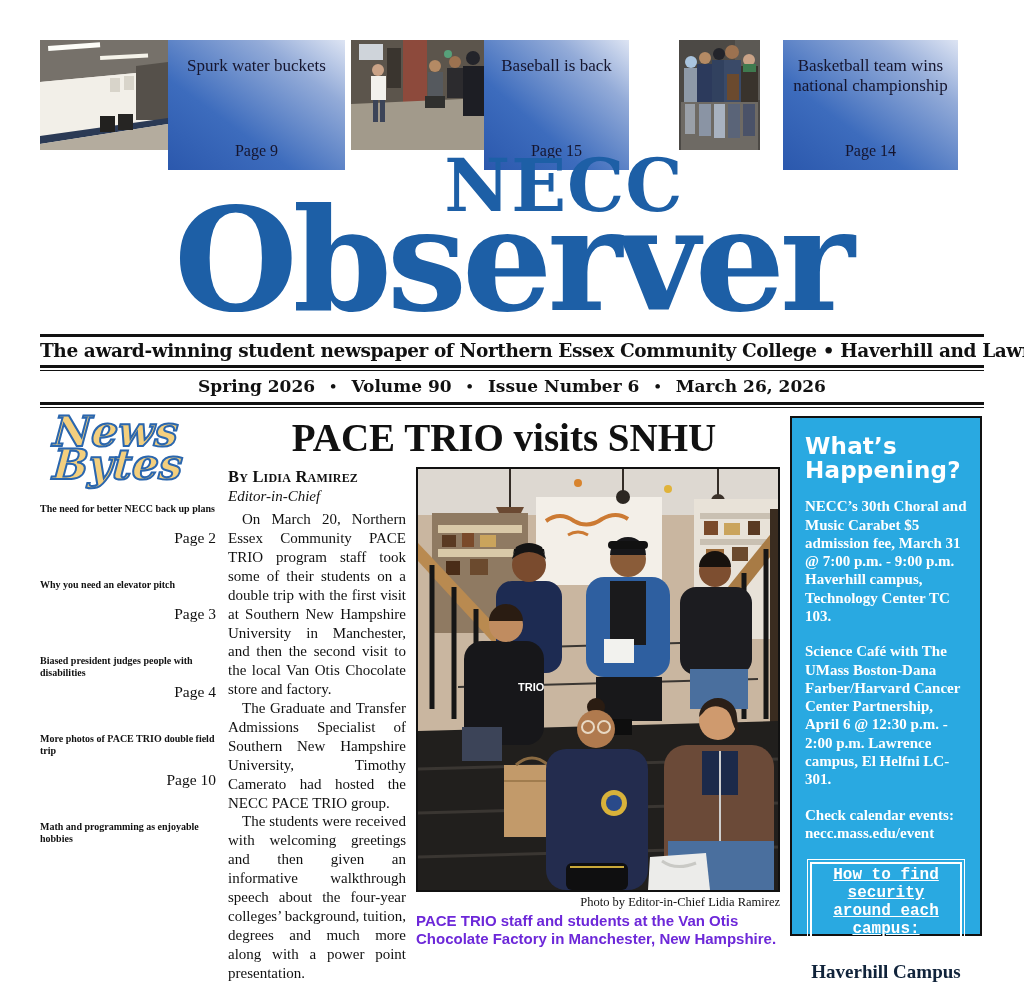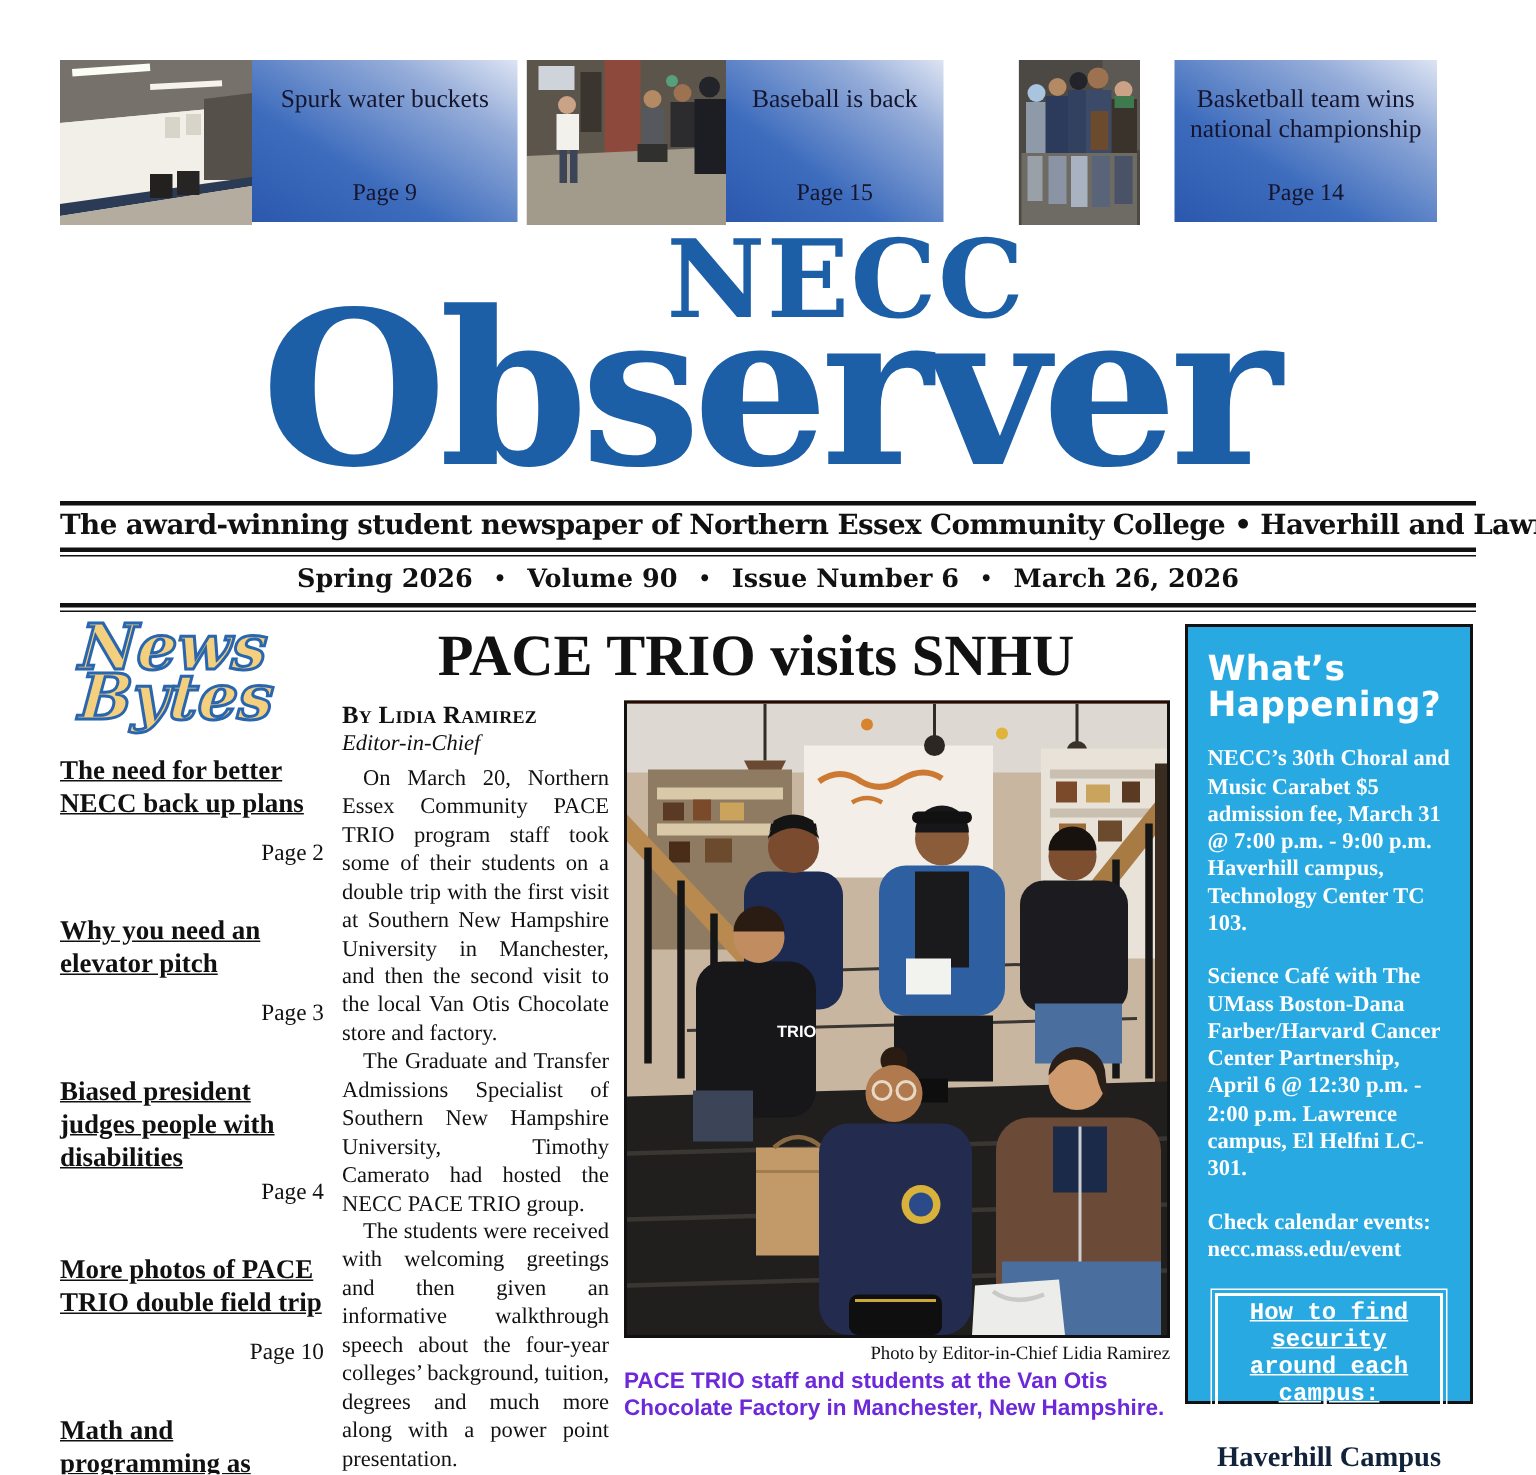--- a/index.html
+++ b/index.html
@@ -9,21 +9,21 @@
     background:#ffffff; overflow:hidden;
     font-family:"Liberation Serif", serif; color:#111;
   }
   .inner { padding:0 40px; }
 
   
   .teaser-strip { display:flex; align-items:stretch; height:110px; margin-top:40px; }
   .teaser-photo { border:0; flex:none; height:110px; overflow:hidden; }
   .teaser-photo svg { display:block; }
   .teaser-box {
-    flex:none; height:108px;
+    flex:none; height:130px;
     background:linear-gradient(to top right, #2b58ad 0%, #3d6cbd 35%, #93abd8 75%, #dde4f3 100%);
     display:flex; flex-direction:column; justify-content:space-between;
     text-align:center; padding:16px 8px 10px 8px;
     color:#15152e; font-size:17px; line-height:1.15;
   }
   .teaser-box .t-label { font-size:17px; }
   .teaser-box .t-page { font-size:16px; }
 
   
   .masthead { position:relative; text-align:center; margin-top:4px; }
@@ -59,39 +59,39 @@
   
   .nb-logo {
     font-family:"DejaVu Serif", serif; font-style:italic; font-weight:bold;
     font-size:42px; line-height:0.78; color:#f3cf7e;
     -webkit-text-stroke:2px #2a66ae;
     text-shadow:0 0 1px #2a66ae;
     transform:skewX(-4deg); padding-left:12px; margin-bottom:22px;
   }
   .nb-logo .l2 { padding-left:2px; }
   .nb-item { margin-bottom:10px; }
-  .nb-title { font-weight:bold; font-size:18px; line-height:1.2;text-decoration:underline; }
+  .nb-title { font-weight:bold; font-size:10px; line-height:1.2; }
   .nb-page  { text-align:right; font-size:15.5px; padding:14px 2px 22px 0; }
   .nb-item.tight .nb-page { padding-top:4px; }
 
   
   .headline {
     font-family:"Liberation Serif", serif; font-weight:bold;
     font-size:39px; text-align:center; letter-spacing:0; line-height:1.0;
     margin:2px 0 10px 0; white-space:nowrap;
   }
   .article-row { display:flex; gap:10px; }
   .article-text { flex:none; width:178px; font-size:15px; line-height:1.26; }
   .byline { font-weight:bold; font-variant:small-caps; font-size:16.5px; letter-spacing:0.2px; }
   .byline-role { font-style:italic; font-size:15px; margin-bottom:4px; }
   .article-text p.body-p { text-align:justify; text-indent:14px; }
 
   
   .photo-col { flex:1; }
-  .photo-frame { border:2px solid #111; height:425px; overflow:hidden; background:#c2410c; }
+  .photo-frame { border:2px solid #111; height:425px; overflow:hidden; background:#3b82f6; }
   .photo-frame svg { display:block; }
   .photo-credit { text-align:right; font-weight:normal; font-size:12.5px; margin-top:3px; }
   .photo-caption { font-family:"Liberation Sans", sans-serif; font-weight:bold; font-size:15px; line-height:1.22; color:#6d28d9; margin-top:2px; }
 
   
   .happen-box {
     border:2px solid #111; background:#29a9e1; height:520px;
     padding:16px 13px 10px 13px; color:#fff;
   }
   .happen-title {

